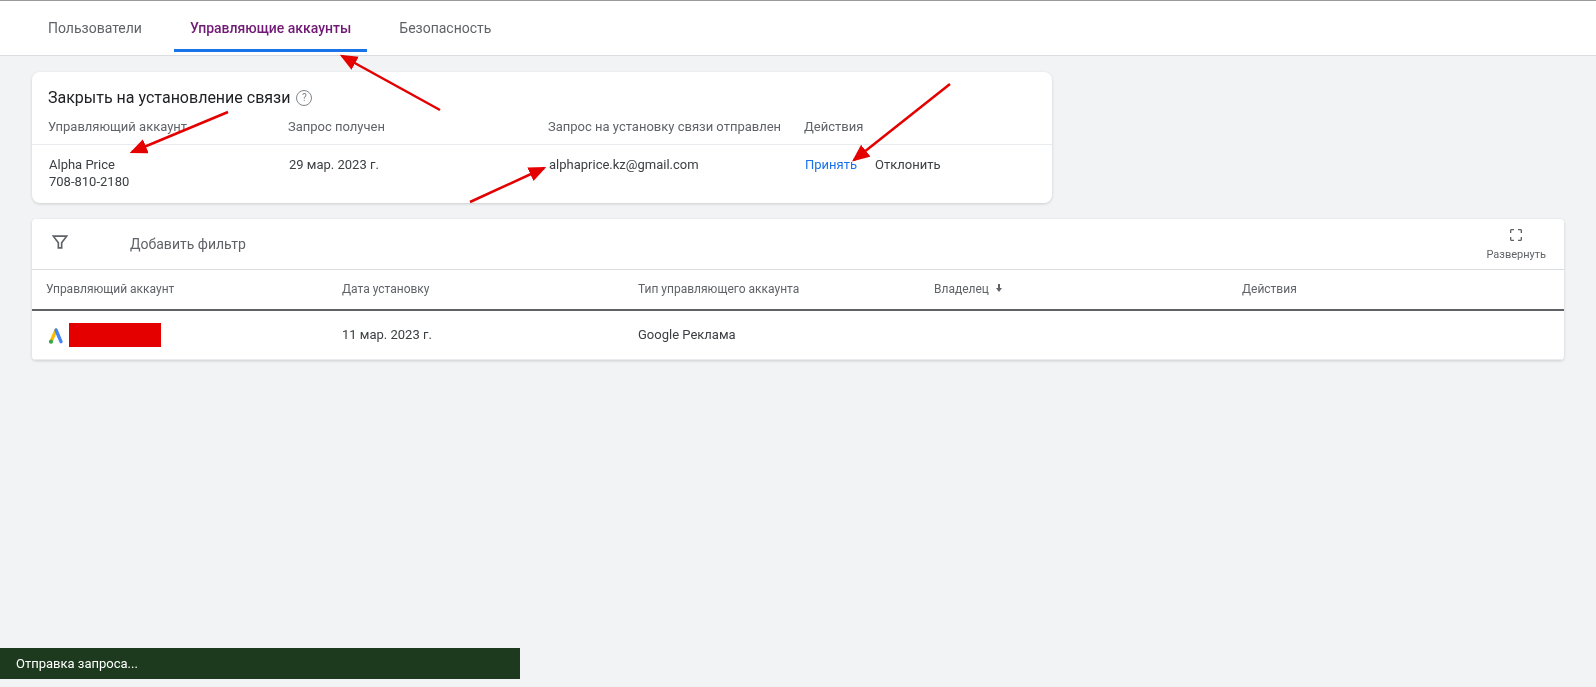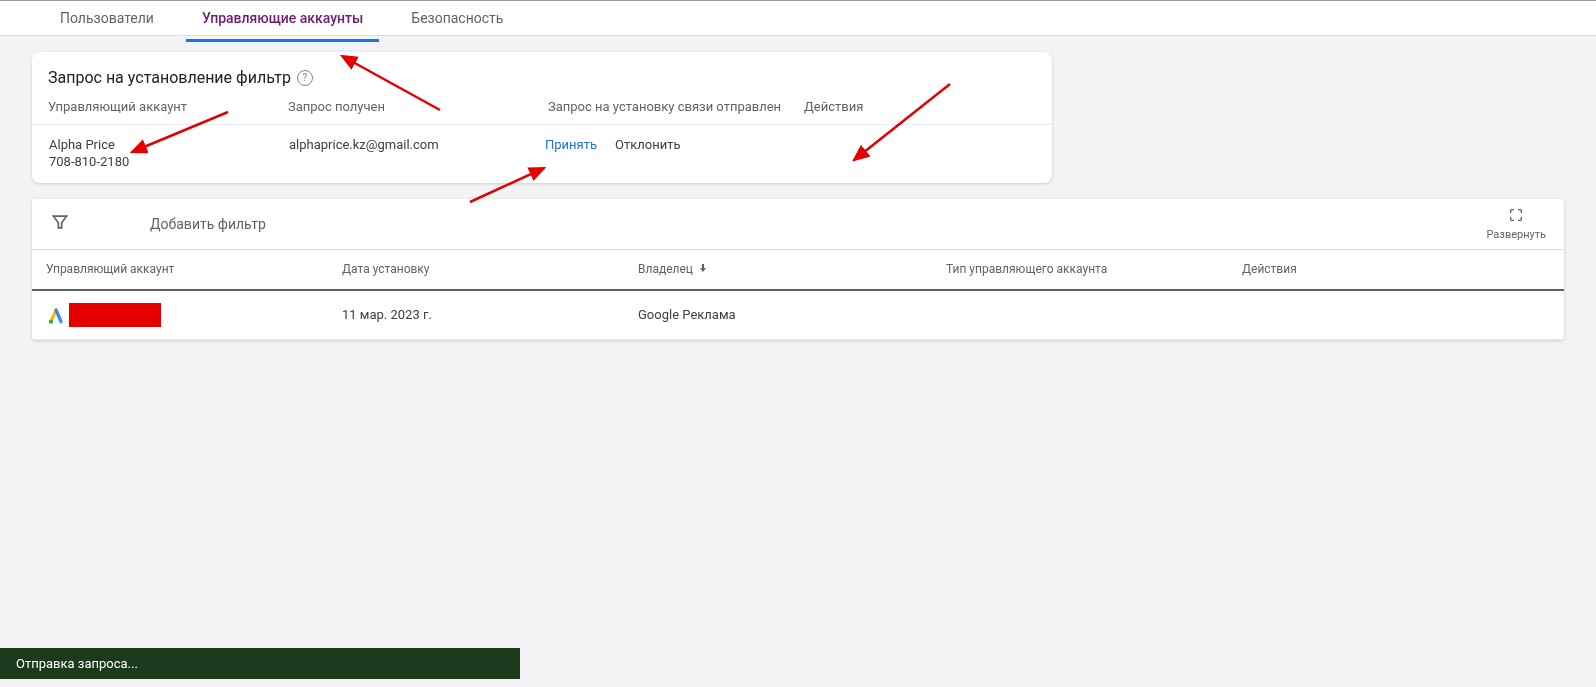--- a/index.html
+++ b/index.html
@@ -12,22 +12,22 @@
       height: 687px;
       position: relative;
       overflow: hidden;
     }
     .tabs {
       background: #fff;
       border-top: 1px solid #999;
       border-bottom: 1px solid #dadce0;
       display: flex;
       align-items: center;
-      height: 36px;
-      padding: 0 36px;
+      height: 56px;
+      padding: 0 24px;
     }
     .tab {
       padding: 0 24px;
       height: 48px;
       display: flex;
       align-items: center;
       color: #5f6368;
       cursor: pointer;
       position: relative;
       font-size: 14px;
@@ -97,21 +97,21 @@
     .toolbar {
       display: flex;
       align-items: center;
       justify-content: space-between;
       padding: 6px 18px;
       min-height: 50px;
     }
     .toolbar-left {
       display: flex;
       align-items: center;
-      gap: 52px;
+      gap: 32px;
     }
     .filter-icon { width: 20px; height: 20px; }
     .add-filter {
       color: #5f6368;
       font-size: 14px;
       cursor: pointer;
       padding-left: 28px;
     }
     .expand-btn {
       display: flex;
@@ -182,34 +182,35 @@
 <div class="tabs">
   <div class="tab">Пользователи</div>
   <div class="tab active">Управляющие аккаунты</div>
   <div class="tab">Безопасность</div>
 </div>
 
 <div class="content">
 
   <div class="card" style="max-width:1020px;">
     <div class="card-title">
-      <span>Запрос на установление фильтр</span>
+      <span>Закрыть на установление связи</span>
       <span class="help-icon">?</span>
     </div>
     <div class="card-header-row">
       <div class="col-manager">Управляющий аккаунт</div>
       <div class="col-received">Запрос получен</div>
       <div class="col-sent">Запрос на установку связи отправлен</div>
       <div class="col-actions">Действия</div>
     </div>
     <div class="card-data-row">
       <div class="col-manager account-line">
         <div>Alpha Price</div>
         <div>708-810-2180</div>
       </div>
+      <div class="col-received">29 мар. 2023 г.</div>
       <div class="col-sent">alphaprice.kz@gmail.com</div>
       <div class="col-actions">
         <span class="link-blue">Принять</span>
         <span class="link-gray">Отклонить</span>
       </div>
     </div>
   </div>
 
   <div class="card" style="border-radius:4px;">
     <div class="toolbar">
@@ -228,29 +229,29 @@
           </svg>
         </span>
         <span>Развернуть</span>
       </div>
     </div>
 
     <div class="table">
       <div class="table-header">
         <div class="cell th-manager">Управляющий аккаунт</div>
         <div class="cell th-date">Дата установку</div>
+        <div class="cell th-type">Тип управляющего аккаунта</div>
         <div class="cell th-owner">
           <span>Владелец</span>
           <span>
             <svg width="12" height="12" viewBox="0 0 24 24" fill="#5f6368">
                 <path d="M12 20 L6 12 L10 12 L10 4 L14 4 L14 12 L18 12 Z"></path>
               </svg>
           </span>
         </div>
-        <div class="cell th-type">Тип управляющего аккаунта</div>
         <div class="cell th-actions">Действия</div>
       </div>
       <div class="table-row">
         <div class="cell th-manager">
           <span class="ads-logo">
             <svg width="20" height="20" viewBox="0 0 24 24">
               <path d="M6 20 L12 6" stroke="#fbbc04" stroke-width="4" stroke-linecap="round"></path>
               <path d="M12 6 L18 20" stroke="#4285f4" stroke-width="4" stroke-linecap="round"></path>
               <circle cx="6" cy="20" r="2.5" fill="#34a853"></circle>
             </svg>

